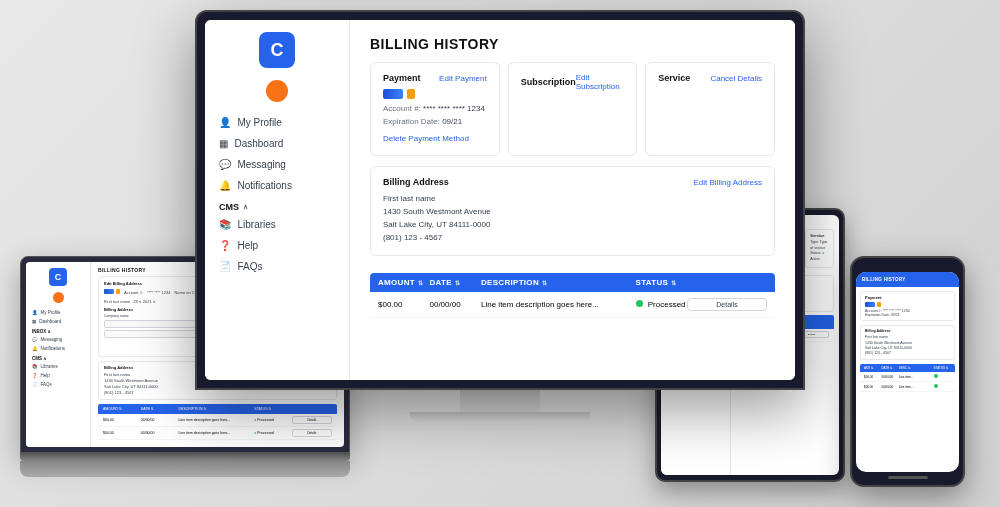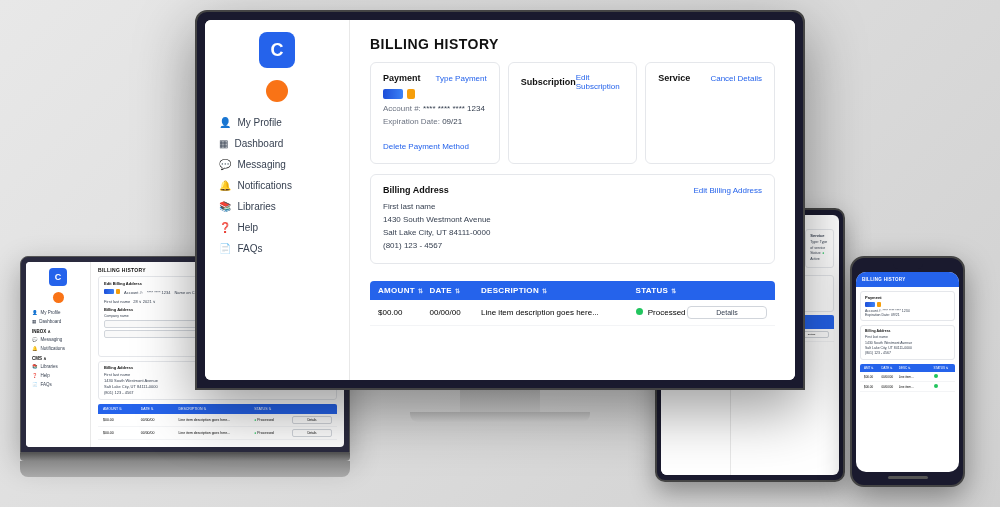--- a/index.html
+++ b/index.html
@@ -204,21 +204,21 @@
       height: 10px;
       width: 8px;
       background: #f59e0b;
       border-radius: 2px;
     }
 
     .delete-link {
       color: #2563eb;
       font-size: 8px;
       cursor: pointer;
-      margin-top: 12px;
+      margin-top: 4px;
     }
 
     .status-dot {
       width: 7px;
       height: 7px;
       background: #22c55e;
       border-radius: 50%;
       display: inline-block;
       margin-right: 3px;
     }
@@ -934,20 +934,24 @@
 
             <div class="sidebar-item">
               <span>💬</span>
               <span>Messaging</span>
             </div>
             <div class="sidebar-item">
               <span>🔔</span>
               <span>Notifications</span>
             </div>
 
+            <div class="sidebar-section">
+              <span>CMS</span>
+              <span class="chevron">∧</span>
+            </div>
 
             <div class="sidebar-item">
               <span>📚</span>
               <span>Libraries</span>
             </div>
             <div class="sidebar-item">
               <span>❓</span>
               <span>Help</span>
             </div>
             <div class="sidebar-item">
@@ -957,21 +961,21 @@
           </div>
 
           <div class="main-content">
             <div class="billing-header">BILLING HISTORY</div>
 
             <div class="billing-cards">
 
               <div class="billing-card">
                 <div class="card-title-row">
                   <span class="card-title">Payment</span>
-                  <span class="card-link">Type Payment</span>
+                  <span class="card-link">Edit Payment</span>
                 </div>
                 <div class="visa-chip">
                   <div class="visa-bar"></div>
                   <div class="visa-stripe"></div>
                 </div>
                 <div class="card-body">
                   <div>
                     <span class="label">Account #:</span>
                     <span>**** **** **** 1234</span>
                   </div>

